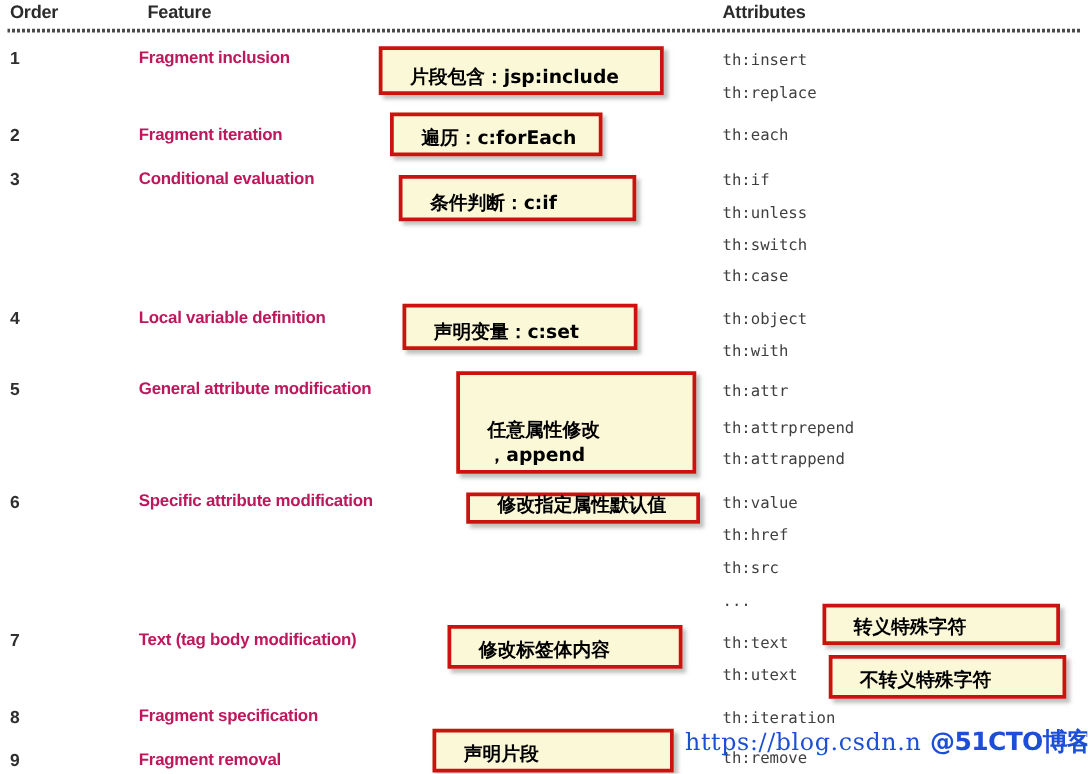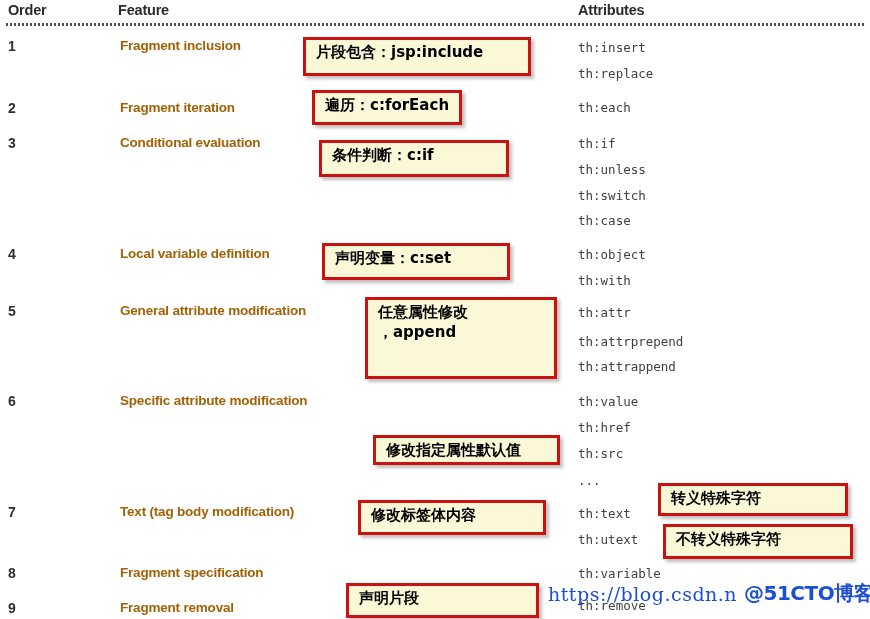--- a/index.html
+++ b/index.html
@@ -47,24 +47,24 @@
   .order-cell {
     position: absolute;
     left: 8px;
     font-size: 14px;
     font-weight: bold;
     color: #2f2f2f;
     white-space: nowrap;
   }
   .feature-cell {
     position: absolute;
-    left: 120px;
+    left: 111px;
     font-size: 13.5px;
     font-weight: bold;
-    color: #a16207;
+    color: #be185d;
     letter-spacing: -0.2px;
     white-space: nowrap;
   }
   .attr-cell {
     position: absolute;
     left: 578px;
     font-family: "DejaVu Sans Mono", "Liberation Mono", monospace;
     font-size: 12.5px;
     color: #404040;
     white-space: nowrap;
@@ -78,22 +78,22 @@
     background: #fbf8d7;
     border: 3px solid #cc1111;
     box-shadow: 3px 3px 3px rgba(140,140,140,0.55);
     color: #000000;
     font-family: "DejaVu Sans", "Liberation Sans", sans-serif;
     font-weight: bold;
     font-size: 15px;
     line-height: 20px;
     display: flex;
     flex-direction: column;
-    justify-content: flex-start;
-    padding: 2px 10px;
+    justify-content: flex-end;
+    padding: 2px 22px;
     white-space: pre;
   }
   .callout .cline { display: block; }
 
   
   .watermark {
     position: absolute;
     color: #1d4ed8;
     white-space: nowrap;
     pointer-events: none;
@@ -153,33 +153,33 @@
       <div class="attr-cell" style="top: 394px;">th:value</div>
       <div class="attr-cell" style="top: 420px;">th:href</div>
       <div class="attr-cell" style="top: 446px;">th:src</div>
       <div class="attr-cell" style="top: 473px;">...</div>
       <div class="order-cell" style="top: 504px;">7</div>
       <div class="feature-cell" style="top: 504px;">Text (tag body modification)</div>
       <div class="attr-cell" style="top: 506px;">th:text</div>
       <div class="attr-cell" style="top: 532px;">th:utext</div>
       <div class="order-cell" style="top: 565px;">8</div>
       <div class="feature-cell" style="top: 565px;">Fragment specification</div>
-      <div class="attr-cell" style="top: 566px;">th:variable</div>
+      <div class="attr-cell" style="top: 566px;">th:iteration</div>
       <div class="order-cell" style="top: 600px;">9</div>
       <div class="feature-cell" style="top: 600px;">Fragment removal</div>
       <div class="attr-cell" style="top: 598px;">th:remove</div>
     </div>
 
   <div id="callouts-layer">
       <div class="callout" style="left: 303px; top: 37px; width: 228px; height: 39px;"><span class="cline">片段包含：jsp:include</span></div>
-      <div class="callout" style="left: 312px; top: 90px; width: 150px; height: 35px;"><span class="cline">遍历：c:forEach</span></div>
+      <div class="callout" style="left: 312px; top: 90px; width: 170px; height: 35px;"><span class="cline">遍历：c:forEach</span></div>
       <div class="callout" style="left: 319px; top: 140px; width: 190px; height: 37px;"><span class="cline">条件判断：c:if</span></div>
       <div class="callout" style="left: 322px; top: 243px; width: 188px; height: 37px;"><span class="cline">声明变量：c:set</span></div>
       <div class="callout" style="left: 365px; top: 297px; width: 192px; height: 82px;"><span class="cline">任意属性修改</span><span class="cline">，append</span></div>
-      <div class="callout" style="left: 373px; top: 394px; width: 187px; height: 30px; margin-top: 41px;"><span class="cline">修改指定属性默认值</span></div>
+      <div class="callout" style="left: 373px; top: 394px; width: 187px; height: 25px;"><span class="cline">修改指定属性默认值</span></div>
       <div class="callout" style="left: 358px; top: 500px; width: 188px; height: 35px;"><span class="cline">修改标签体内容</span></div>
       <div class="callout" style="left: 346px; top: 583px; width: 193px; height: 35px;"><span class="cline">声明片段</span></div>
       <div class="callout" style="left: 658px; top: 483px; width: 190px; height: 33px;"><span class="cline">转义特殊字符</span></div>
       <div class="callout" style="left: 663px; top: 524px; width: 190px; height: 35px;"><span class="cline">不转义特殊字符</span></div>
     </div>
 
   <div class="watermark" id="wm-url">https://blog.csdn.n</div>
   <div class="watermark" id="wm-brand">@51CTO博客</div>
 
 </div>

